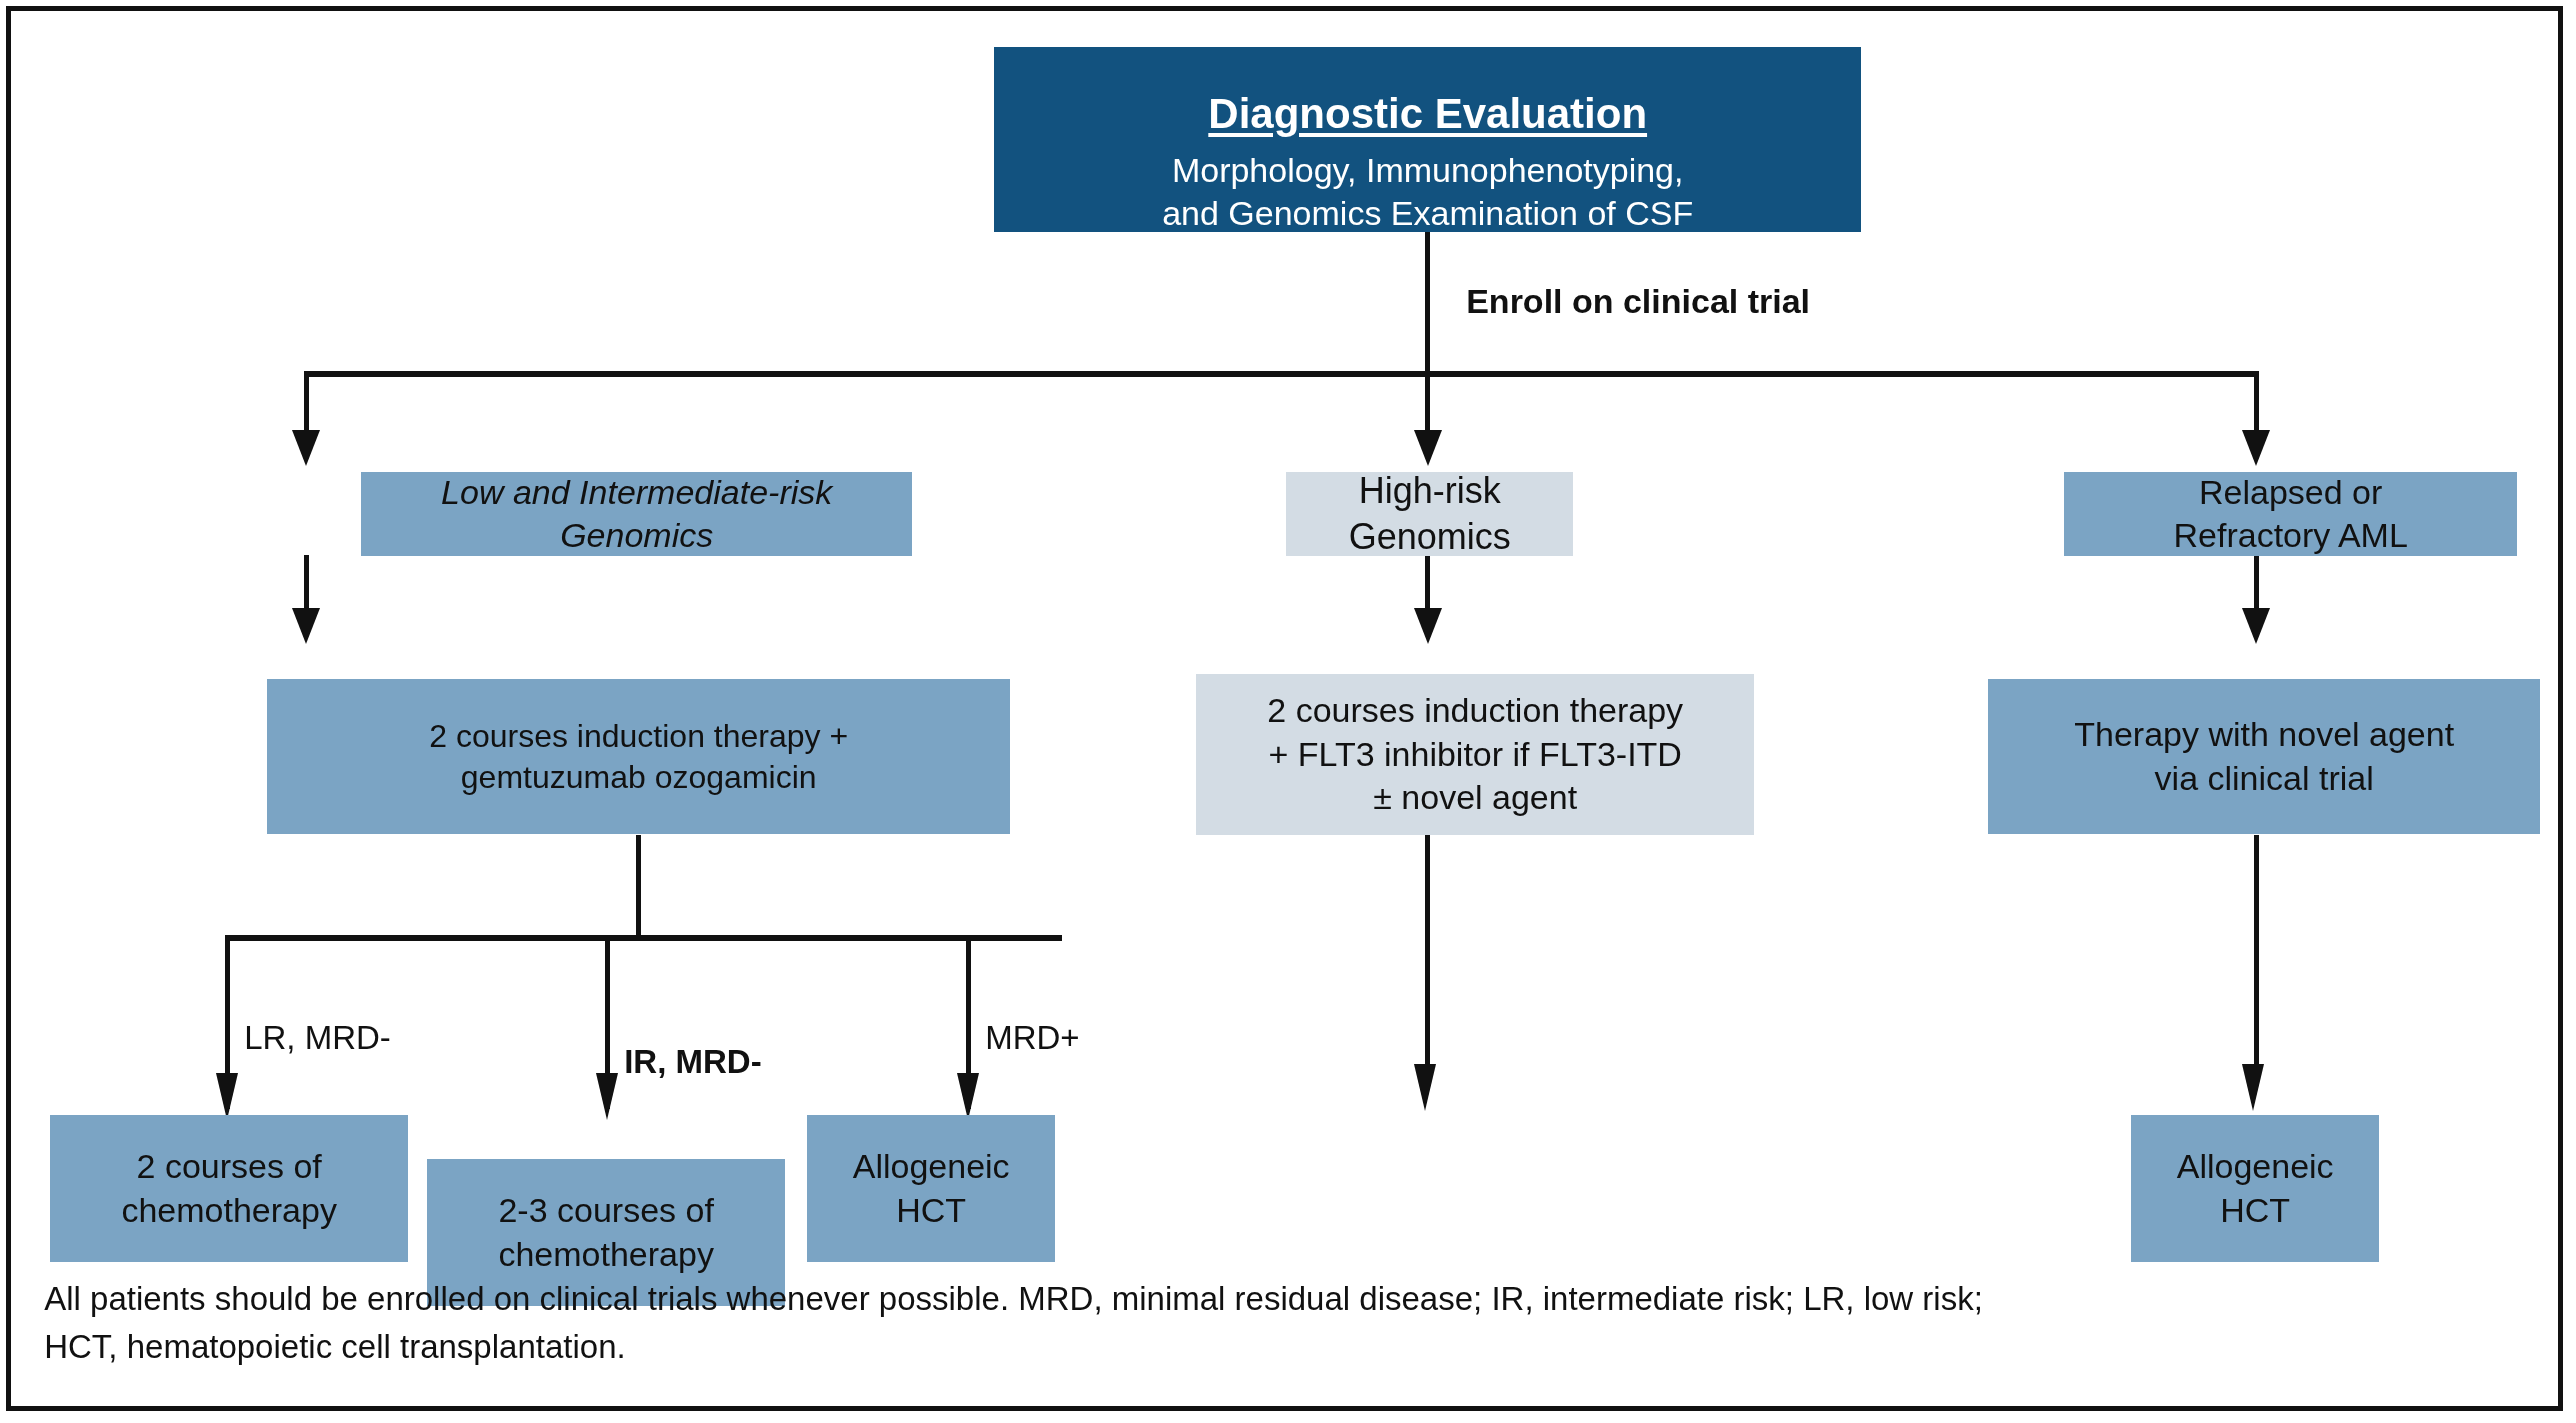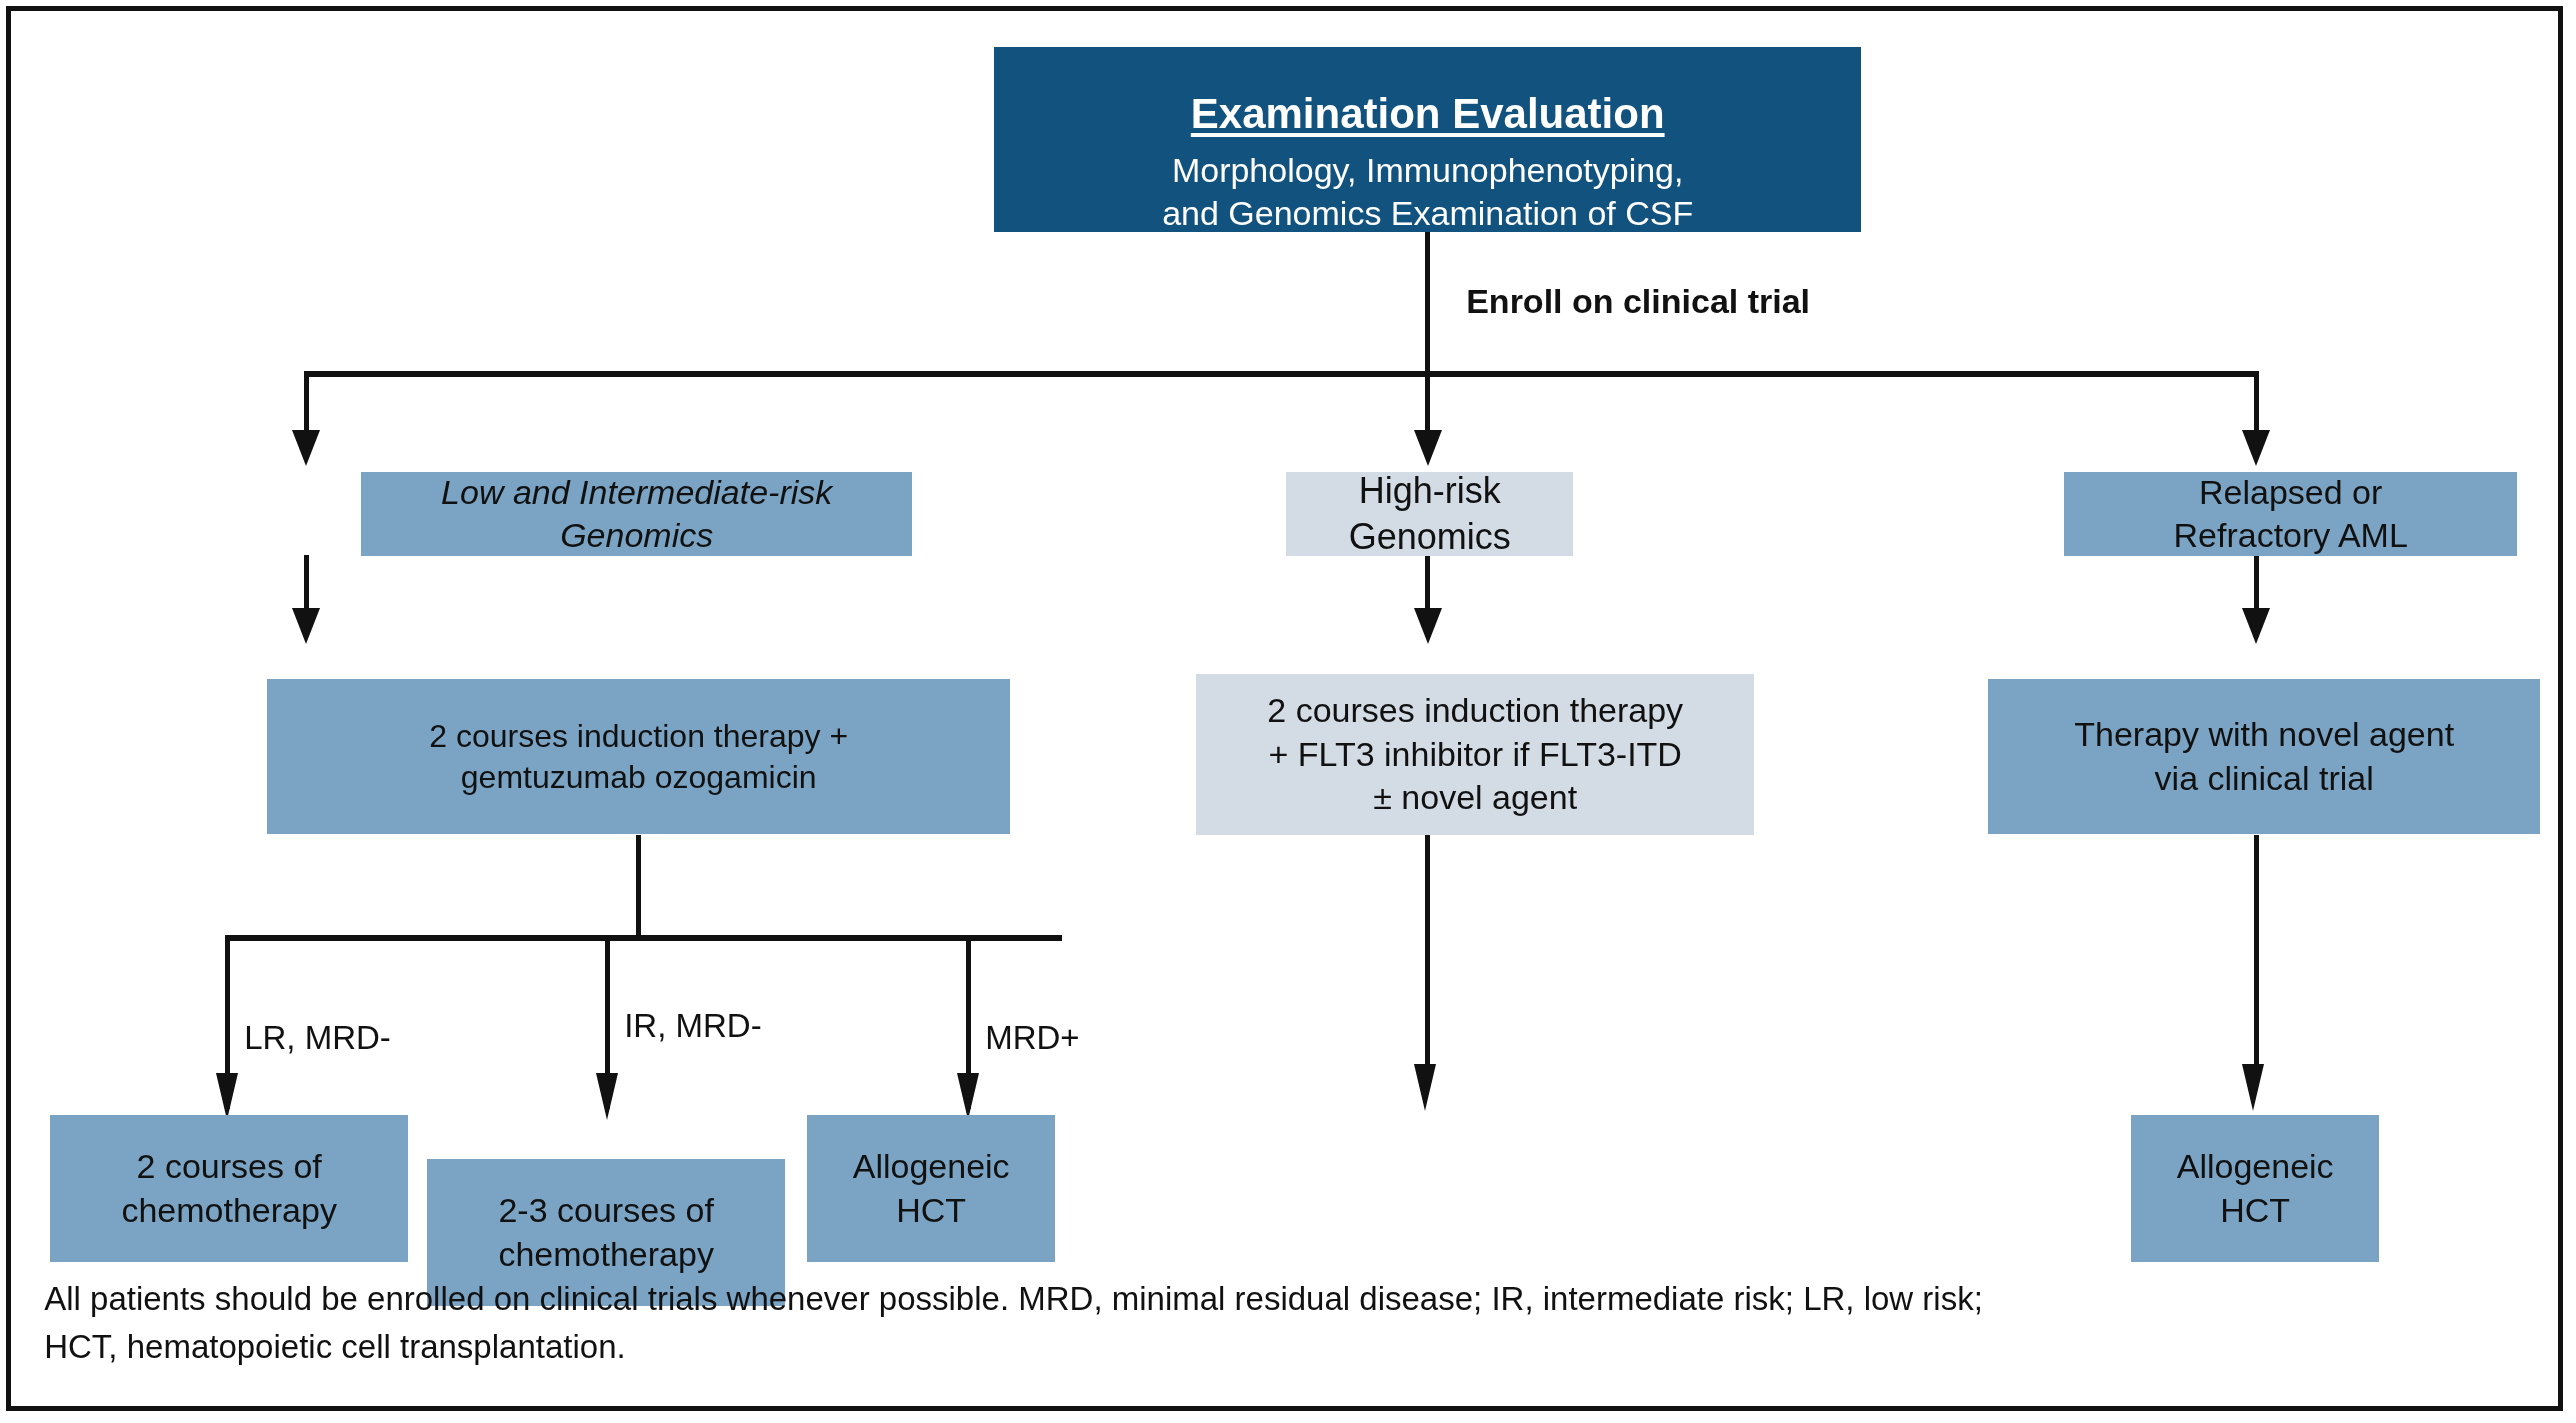--- a/index.html
+++ b/index.html
@@ -62,21 +62,21 @@
   }
 </style>
 </head>
 <body>
 
 <div id="frame">
   <div class="canvas">
 
     <div class="node n-dark" style="left:983px;top:36px;width:867px;height:185px;font-size:34px;">
       <div class="txt">
-        <span class="title-line" style="font-size:42px;">Examination Evaluation</span><span>Morphology, Immunophenotyping,
+        <span class="title-line" style="font-size:42px;">Diagnostic Evaluation</span><span>Morphology, Immunophenotyping,
 and Genomics Examination of CSF</span>
       </div>
     </div>
 
     <div class="vline" style="left:1414px;top:221px;height:141px;"></div>
 
     <div class="elabel enroll" style="left:1444px;top:271px;">Enroll on clinical trial</div>
 
     <div class="hline" style="left:293px;top:360px;width:1954px;"></div>
 
@@ -105,21 +105,21 @@
     <div class="vline" style="left:625px;top:824px;height:102px;"></div>
 
     <div class="hline" style="left:214px;top:924px;width:837px;"></div>
 
     <div class="vline" style="left:214px;top:924px;height:174px;"></div>
     <div class="arrow slim" style="left:205px;top:1062px;"></div>
     <div class="elabel branch-lab" style="left:233px;top:1008px;">LR, MRD-</div>
 
     <div class="vline" style="left:594px;top:924px;height:174px;"></div>
     <div class="arrow slim" style="left:585px;top:1062px;"></div>
-    <div class="elabel branch-lab" style="left:613px;top:996px;">IR, MRD-</div>
+    <div class="elabel branch-lab" style="left:613px;top:1032px;font-weight:bold;">IR, MRD-</div>
 
     <div class="vline" style="left:955px;top:924px;height:174px;"></div>
     <div class="arrow slim" style="left:946px;top:1062px;"></div>
     <div class="elabel branch-lab" style="left:974px;top:1008px;">MRD+</div>
 
     <div class="node n-mid" style="left:39px;top:1104px;width:358px;height:147px;font-size:34px;">
       <span class="txt">2 courses of
 chemotherapy</span>
     </div>
 

